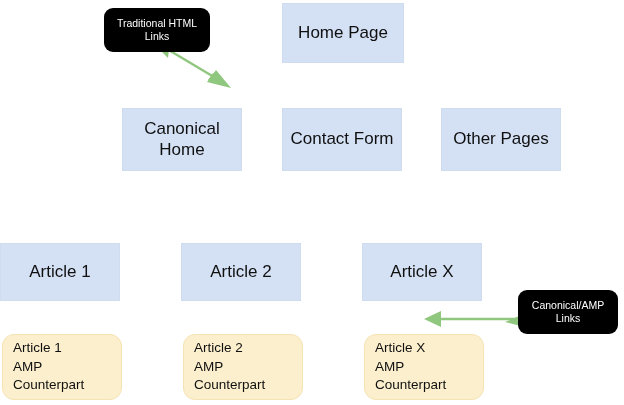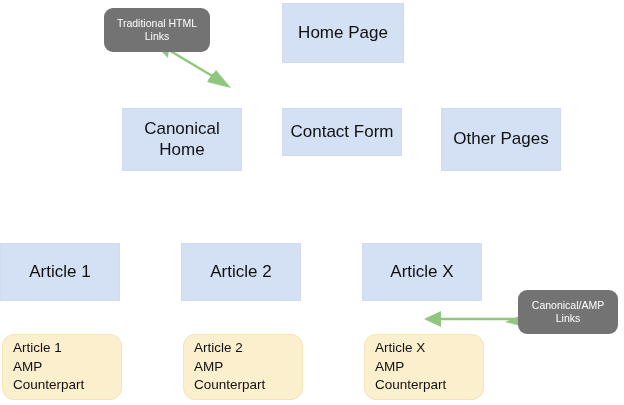--- a/index.html
+++ b/index.html
@@ -43,21 +43,21 @@
     border: 1px solid #f5e3b4;
     border-radius: 12px;
     font-size: 13.5px;
     justify-content: flex-start;
     text-align: left;
     padding-left: 10px;
     line-height: 1.38;
   }
 
   .node.callout {
-    background: #737373;
+    background: #000000;
     border-radius: 9px;
     color: #ffffff;
     font-size: 10.5px;
     line-height: 1.28;
     padding: 2px 6px;
     z-index: 4;
   }
 
   .amp-lines {
     display: block;
@@ -121,21 +121,21 @@
   </div>
 
   <div class="node page" style="left:122px; top:108px; width:120px; height:63px;">
     <div>
       <span>Canonical</span>
       <br>
       <span>Home</span>
     </div>
   </div>
 
-  <div class="node page" style="left:282px; top:108px; width:120px; height:48px;">
+  <div class="node page" style="left:282px; top:108px; width:120px; height:63px;">
     <span>Contact Form</span>
   </div>
 
   <div class="node page" style="left:441px; top:108px; width:120px; height:63px;justify-content:center;">
     <span>Other Pages</span>
   </div>
 
   <div class="node page" style="left:0px; top:243px; width:120px; height:58px;">
     <span>Article 1</span>
   </div>

